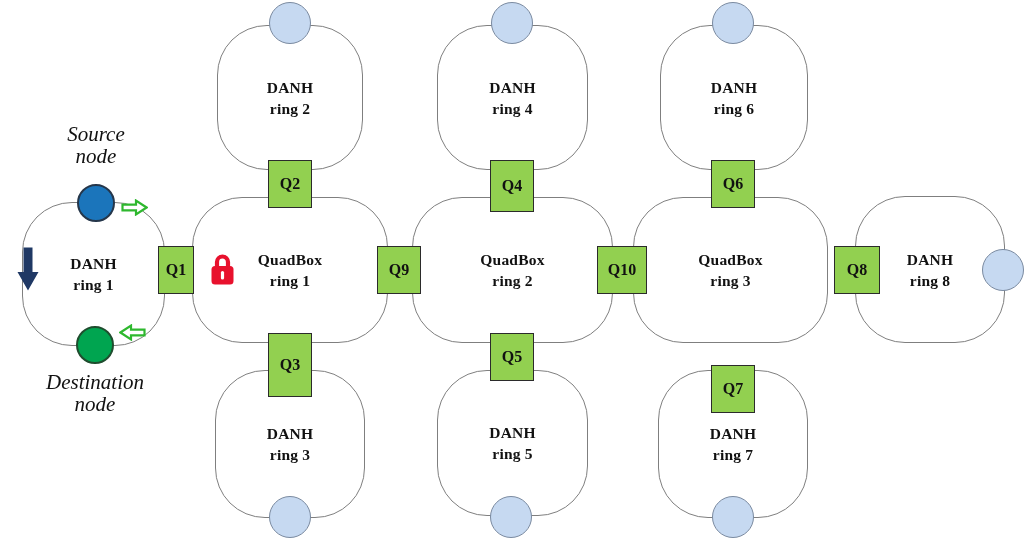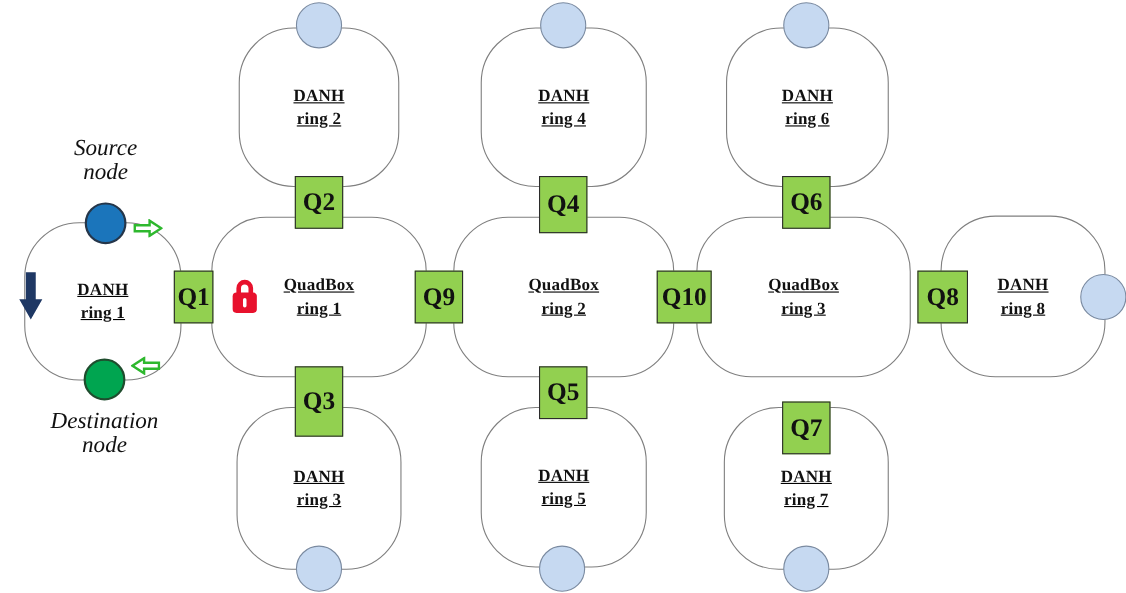--- a/index.html
+++ b/index.html
@@ -21,21 +21,20 @@
   
   .ring {
     position: absolute;
     border: 1.4px solid #7f7f7f;
     border-radius: 50px;
     background: transparent;
     z-index: 1;
     display: flex;
     align-items: center;
     justify-content: center;
-    text-decoration: underline;
   }
   .ring-label {
     text-align: center;
     font-weight: bold;
     font-size: 15.5px;
     line-height: 21px;
     color: #111111;
     letter-spacing: 0.2px;
   }
   .ll { display: block; }
@@ -55,21 +54,21 @@
   
   .qbox {
     position: absolute;
     background: #92d050;
     border: 1.6px solid #2b2b2b;
     z-index: 3;
     display: flex;
     align-items: center;
     justify-content: center;
     font-weight: bold;
-    font-size: 23px;
+    font-size: 16px;
     color: #111111;
   }
   .qb-1  { left: 158px; top: 246px; width: 36px; height: 48px; }
   .qb-2  { left: 268px; top: 160px; width: 44px; height: 48px; }
   .qb-3  { left: 268px; top: 333px; width: 44px; height: 64px; }
   .qb-4  { left: 490px; top: 160px; width: 44px; height: 52px; }
   .qb-5  { left: 490px; top: 333px; width: 44px; height: 48px; }
   .qb-6  { left: 711px; top: 160px; width: 44px; height: 48px; }
   .qb-7  { left: 711px; top: 333px; width: 44px; height: 48px; margin-top: 32px; }
   .qb-8  { left: 822px; top: 246px; width: 46px; height: 48px; margin-left: 12px; }

